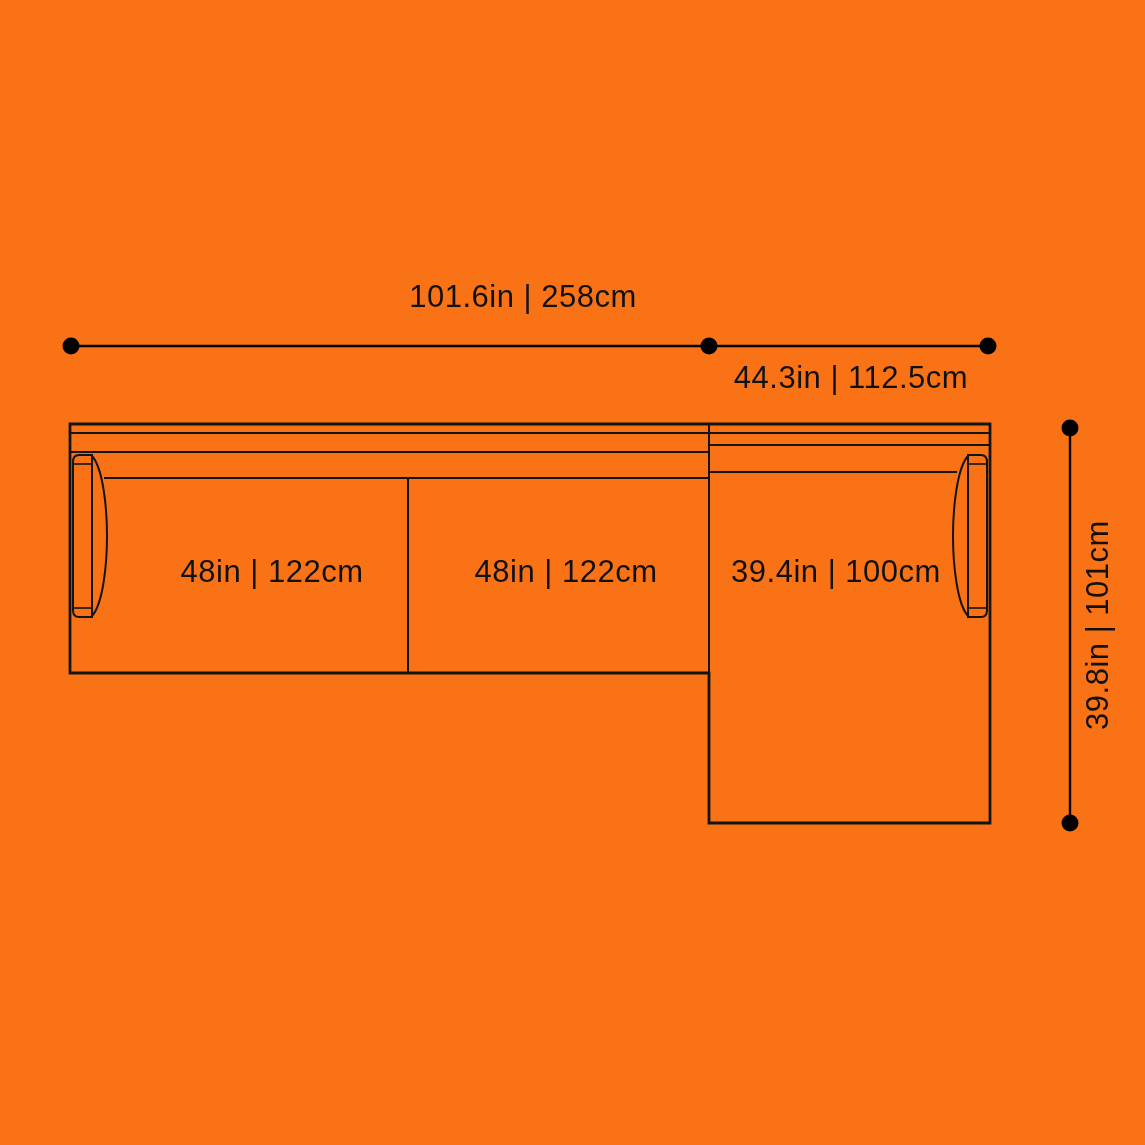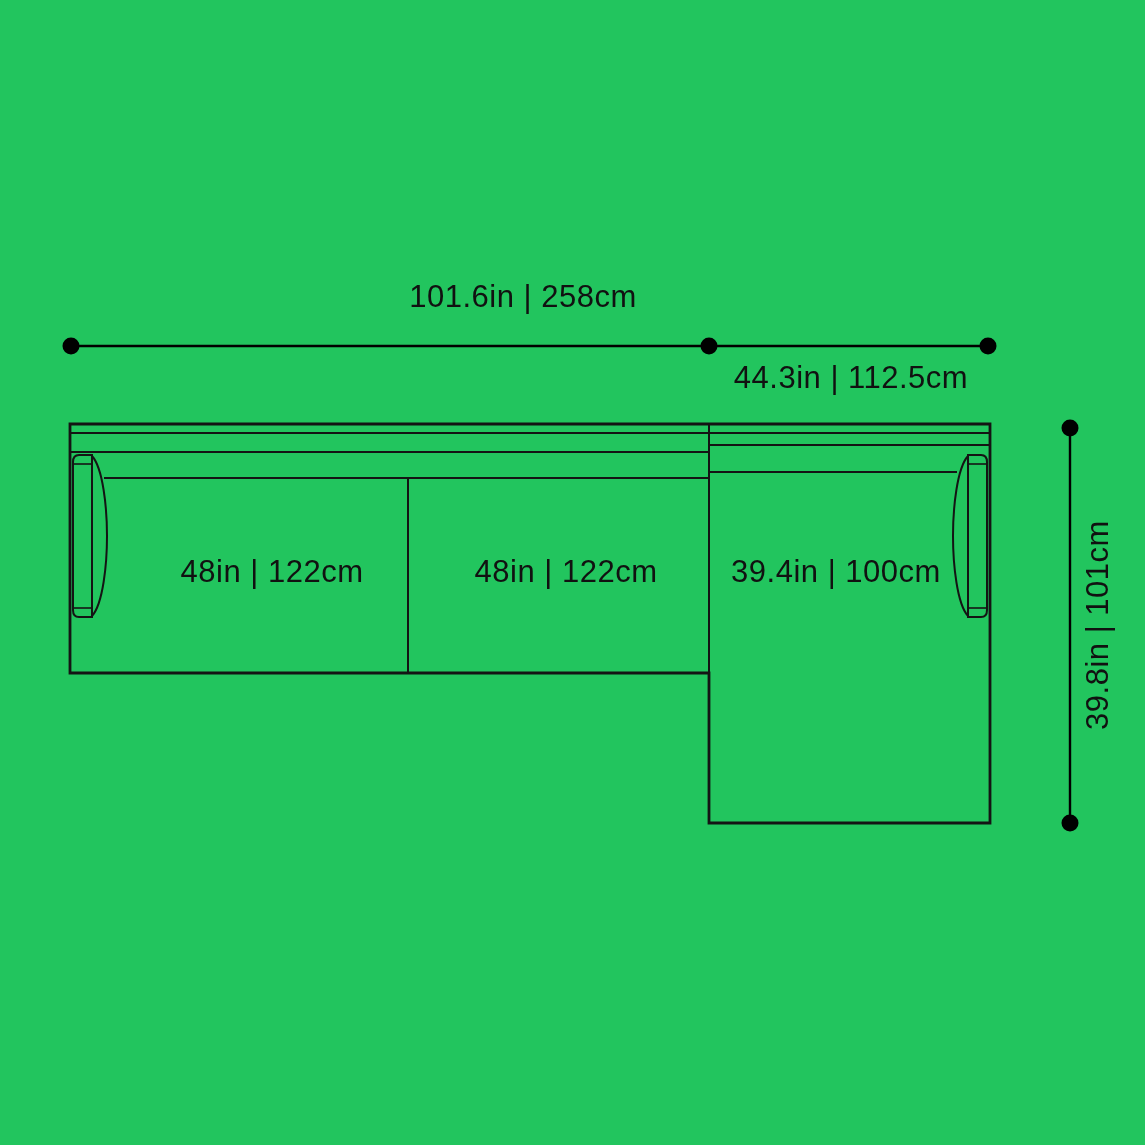--- a/index.html
+++ b/index.html
@@ -8,21 +8,21 @@
     background: #ffffff;
     width: 1145px;
     height: 1145px;
     overflow: hidden;
     font-family: "Liberation Sans", sans-serif;
   }
   .stage {
     position: relative;
     width: 1145px;
     height: 1145px;
-    background: #22c55e;
+    background: #f97316;
   }
   svg text {
     font-family: "Liberation Sans", sans-serif;
     font-size: 31px;
     fill: #111111;
     letter-spacing: 0.5px;
   }
   .outline { stroke: #141414; fill: none; }
   .dim     { stroke: #000000; fill: none; }
 </style>

